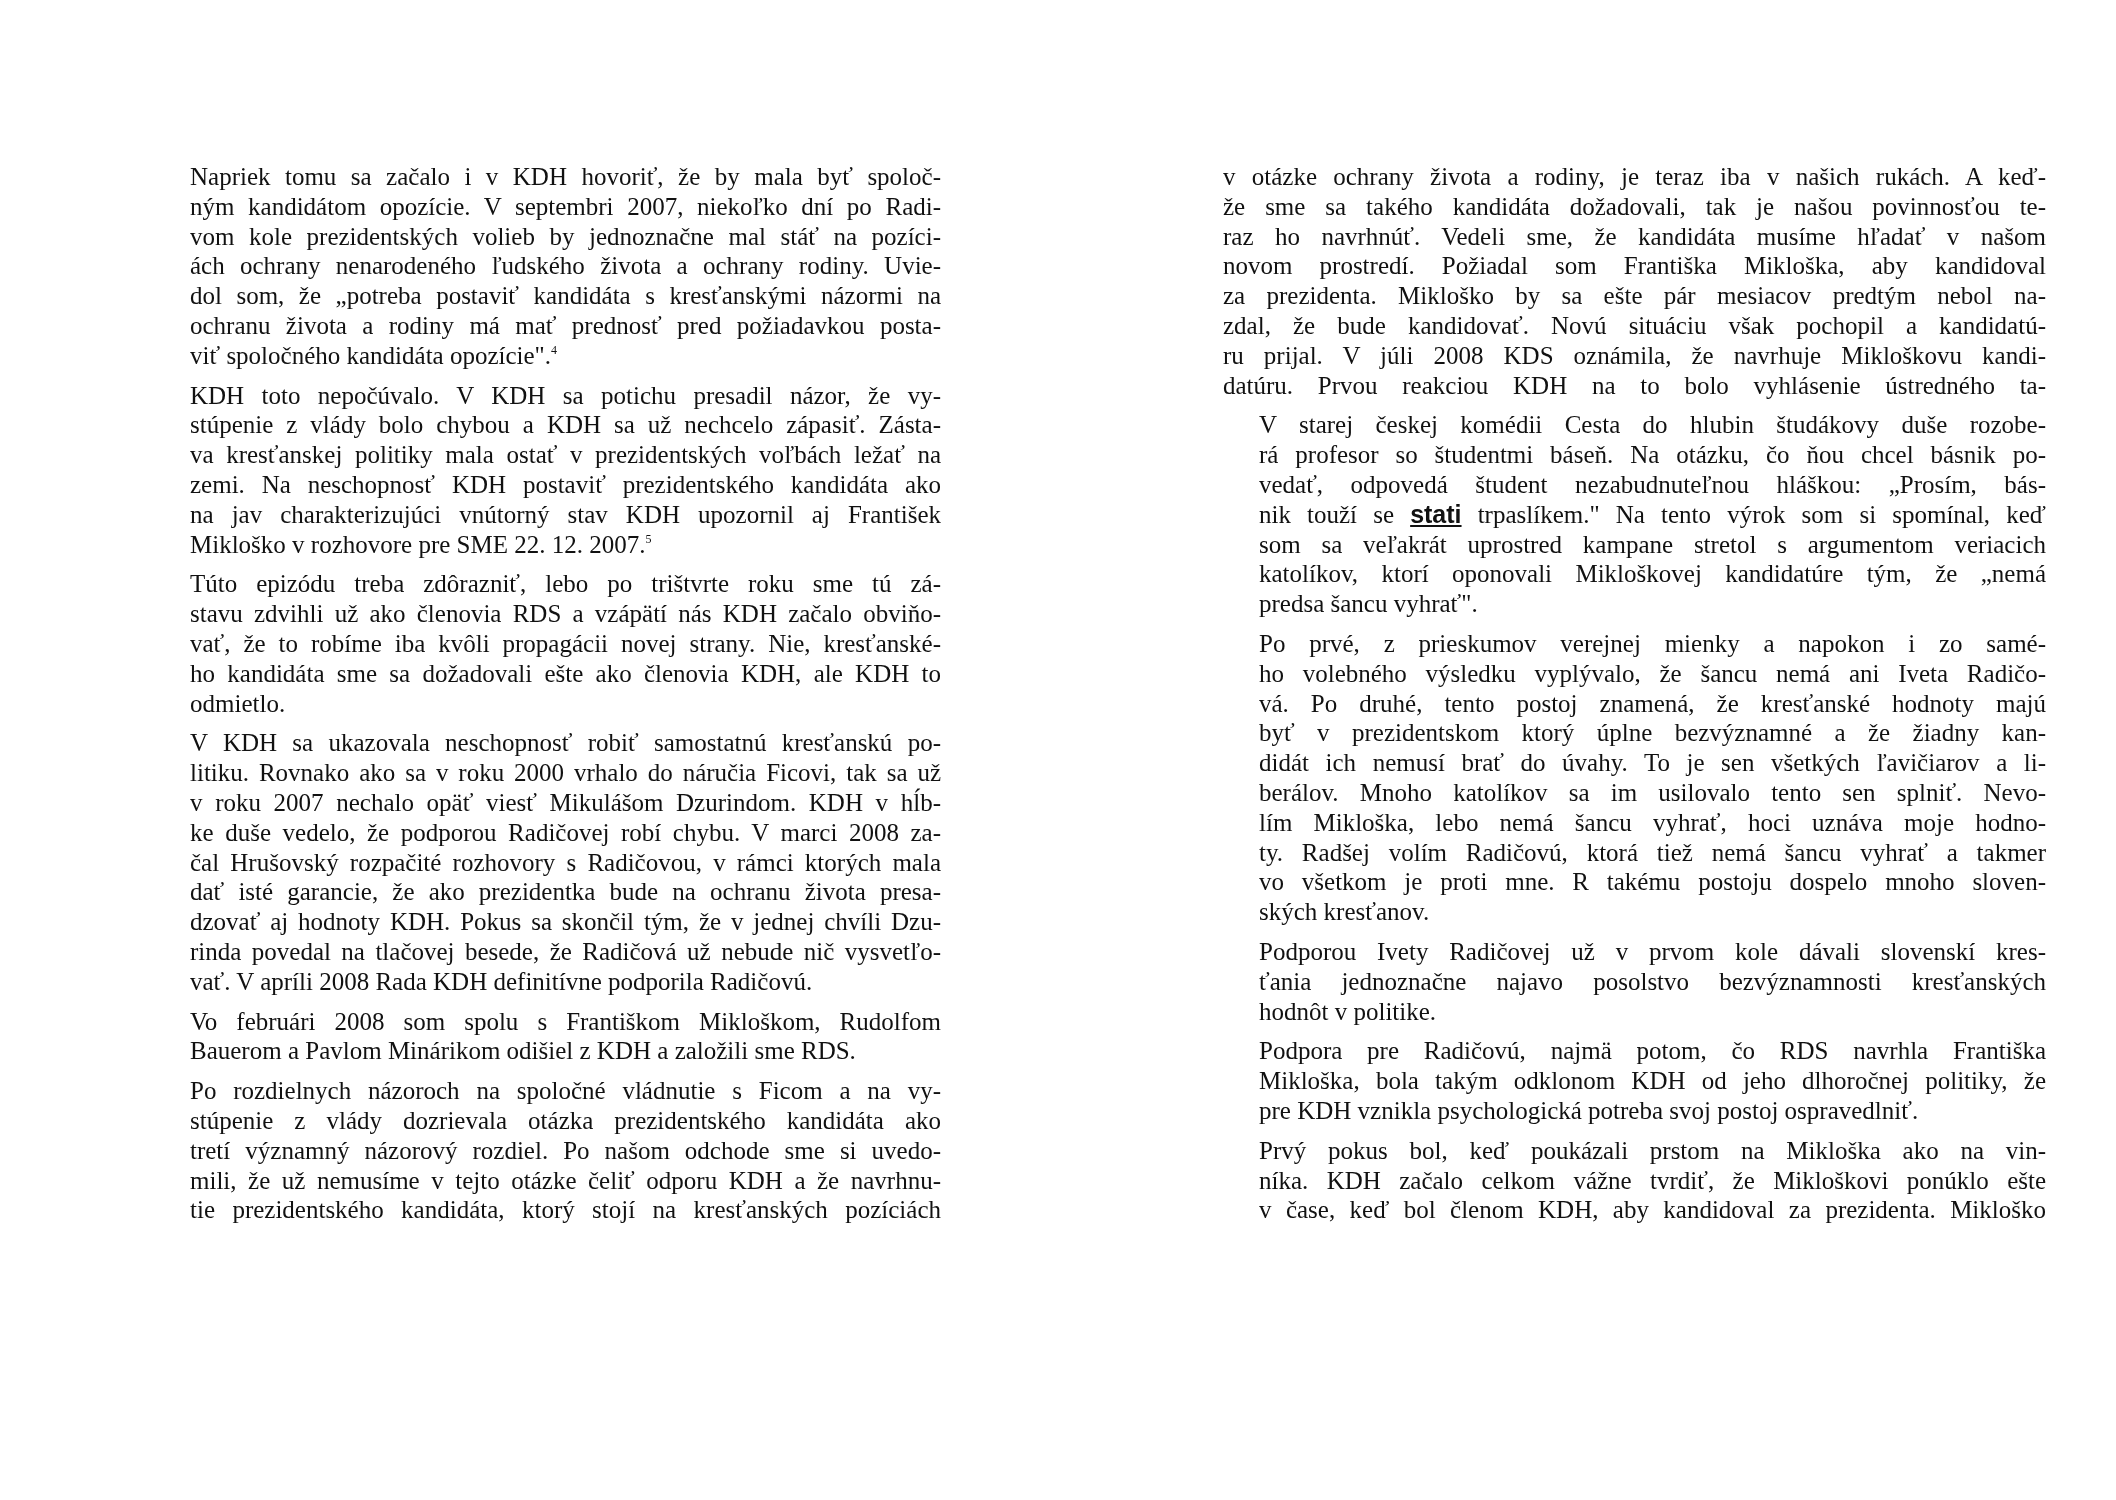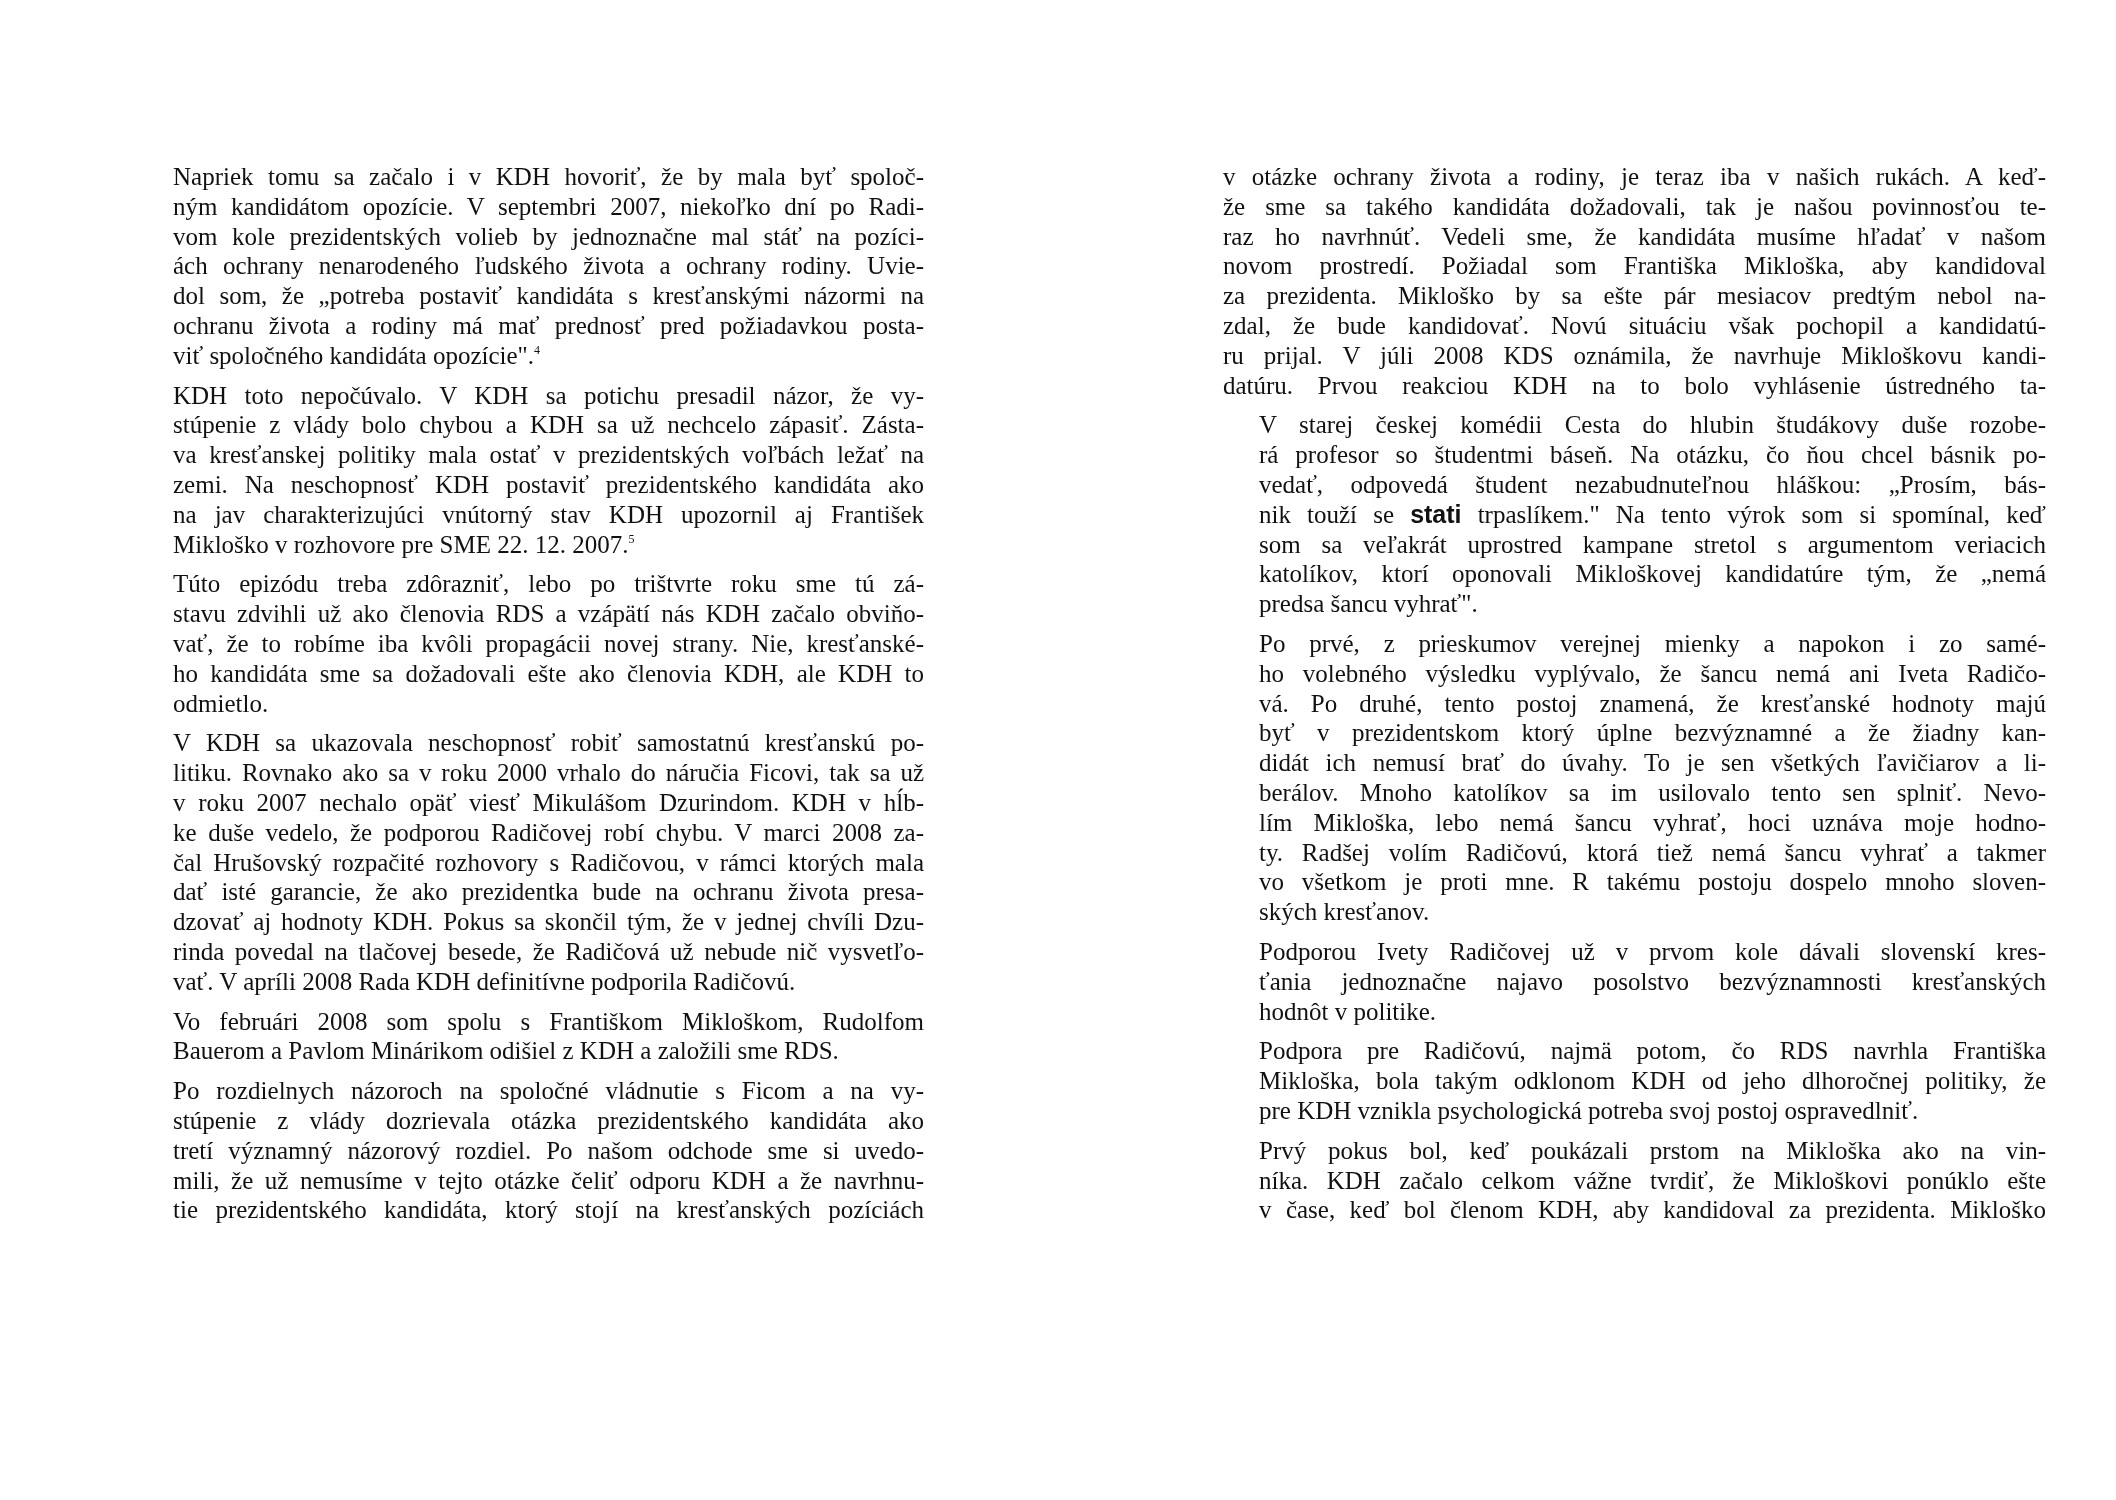--- a/index.html
+++ b/index.html
@@ -5,33 +5,33 @@
   html, body { margin: 0; padding: 0; background: #ffffff; }
   body { width: 2116px; height: 1500px; position: relative; overflow: hidden; }
   .page {
     position: absolute;
     top: 162px;
     color: #111111;
     font-family: "Liberation Serif", "DejaVu Serif", serif;
     font-size: 25px;
     line-height: 29.8px;
   }
-  .page.left { left: 137px; width: 787px; }
+  .page.left { left: 154px; width: 787px; }
   .page.right { left: 1223px; width: 823px; }
   .para {
     margin: 0 0 10px 0;
     text-align: justify;
     text-align-last: left;
     hyphens: manual;
   }
   .para.indent { text-indent: 36px; }
   .para .line { display: block; text-align: justify; text-align-last: justify; }
   .para .line.last { text-align-last: left; }
   sup { font-size: 12px; vertical-align: 10px; line-height: 0; }
-  .bold { font-weight: bold; font-family: "Liberation Sans", "DejaVu Sans", sans-serif; }
+  .bold { font-weight: bold; font-family: "Liberation Sans", "DejaVu Sans", sans-serif; text-decoration: underline; }
 </style>
 </head>
 <body>
 
 <div class="page left" id="left-page">
     <p class="para indent">
       <span class="line">Napriek tomu sa začalo i v KDH hovoriť, že by mala byť spoloč-</span>
       <span class="line">ným kandidátom opozície. V septembri 2007, niekoľko dní po Radi-</span>
       <span class="line">vom kole prezidentských volieb by jednoznačne mal stáť na pozíci-</span>
       <span class="line">ách ochrany nenarodeného ľudského života a ochrany rodiny. Uvie-</span>

